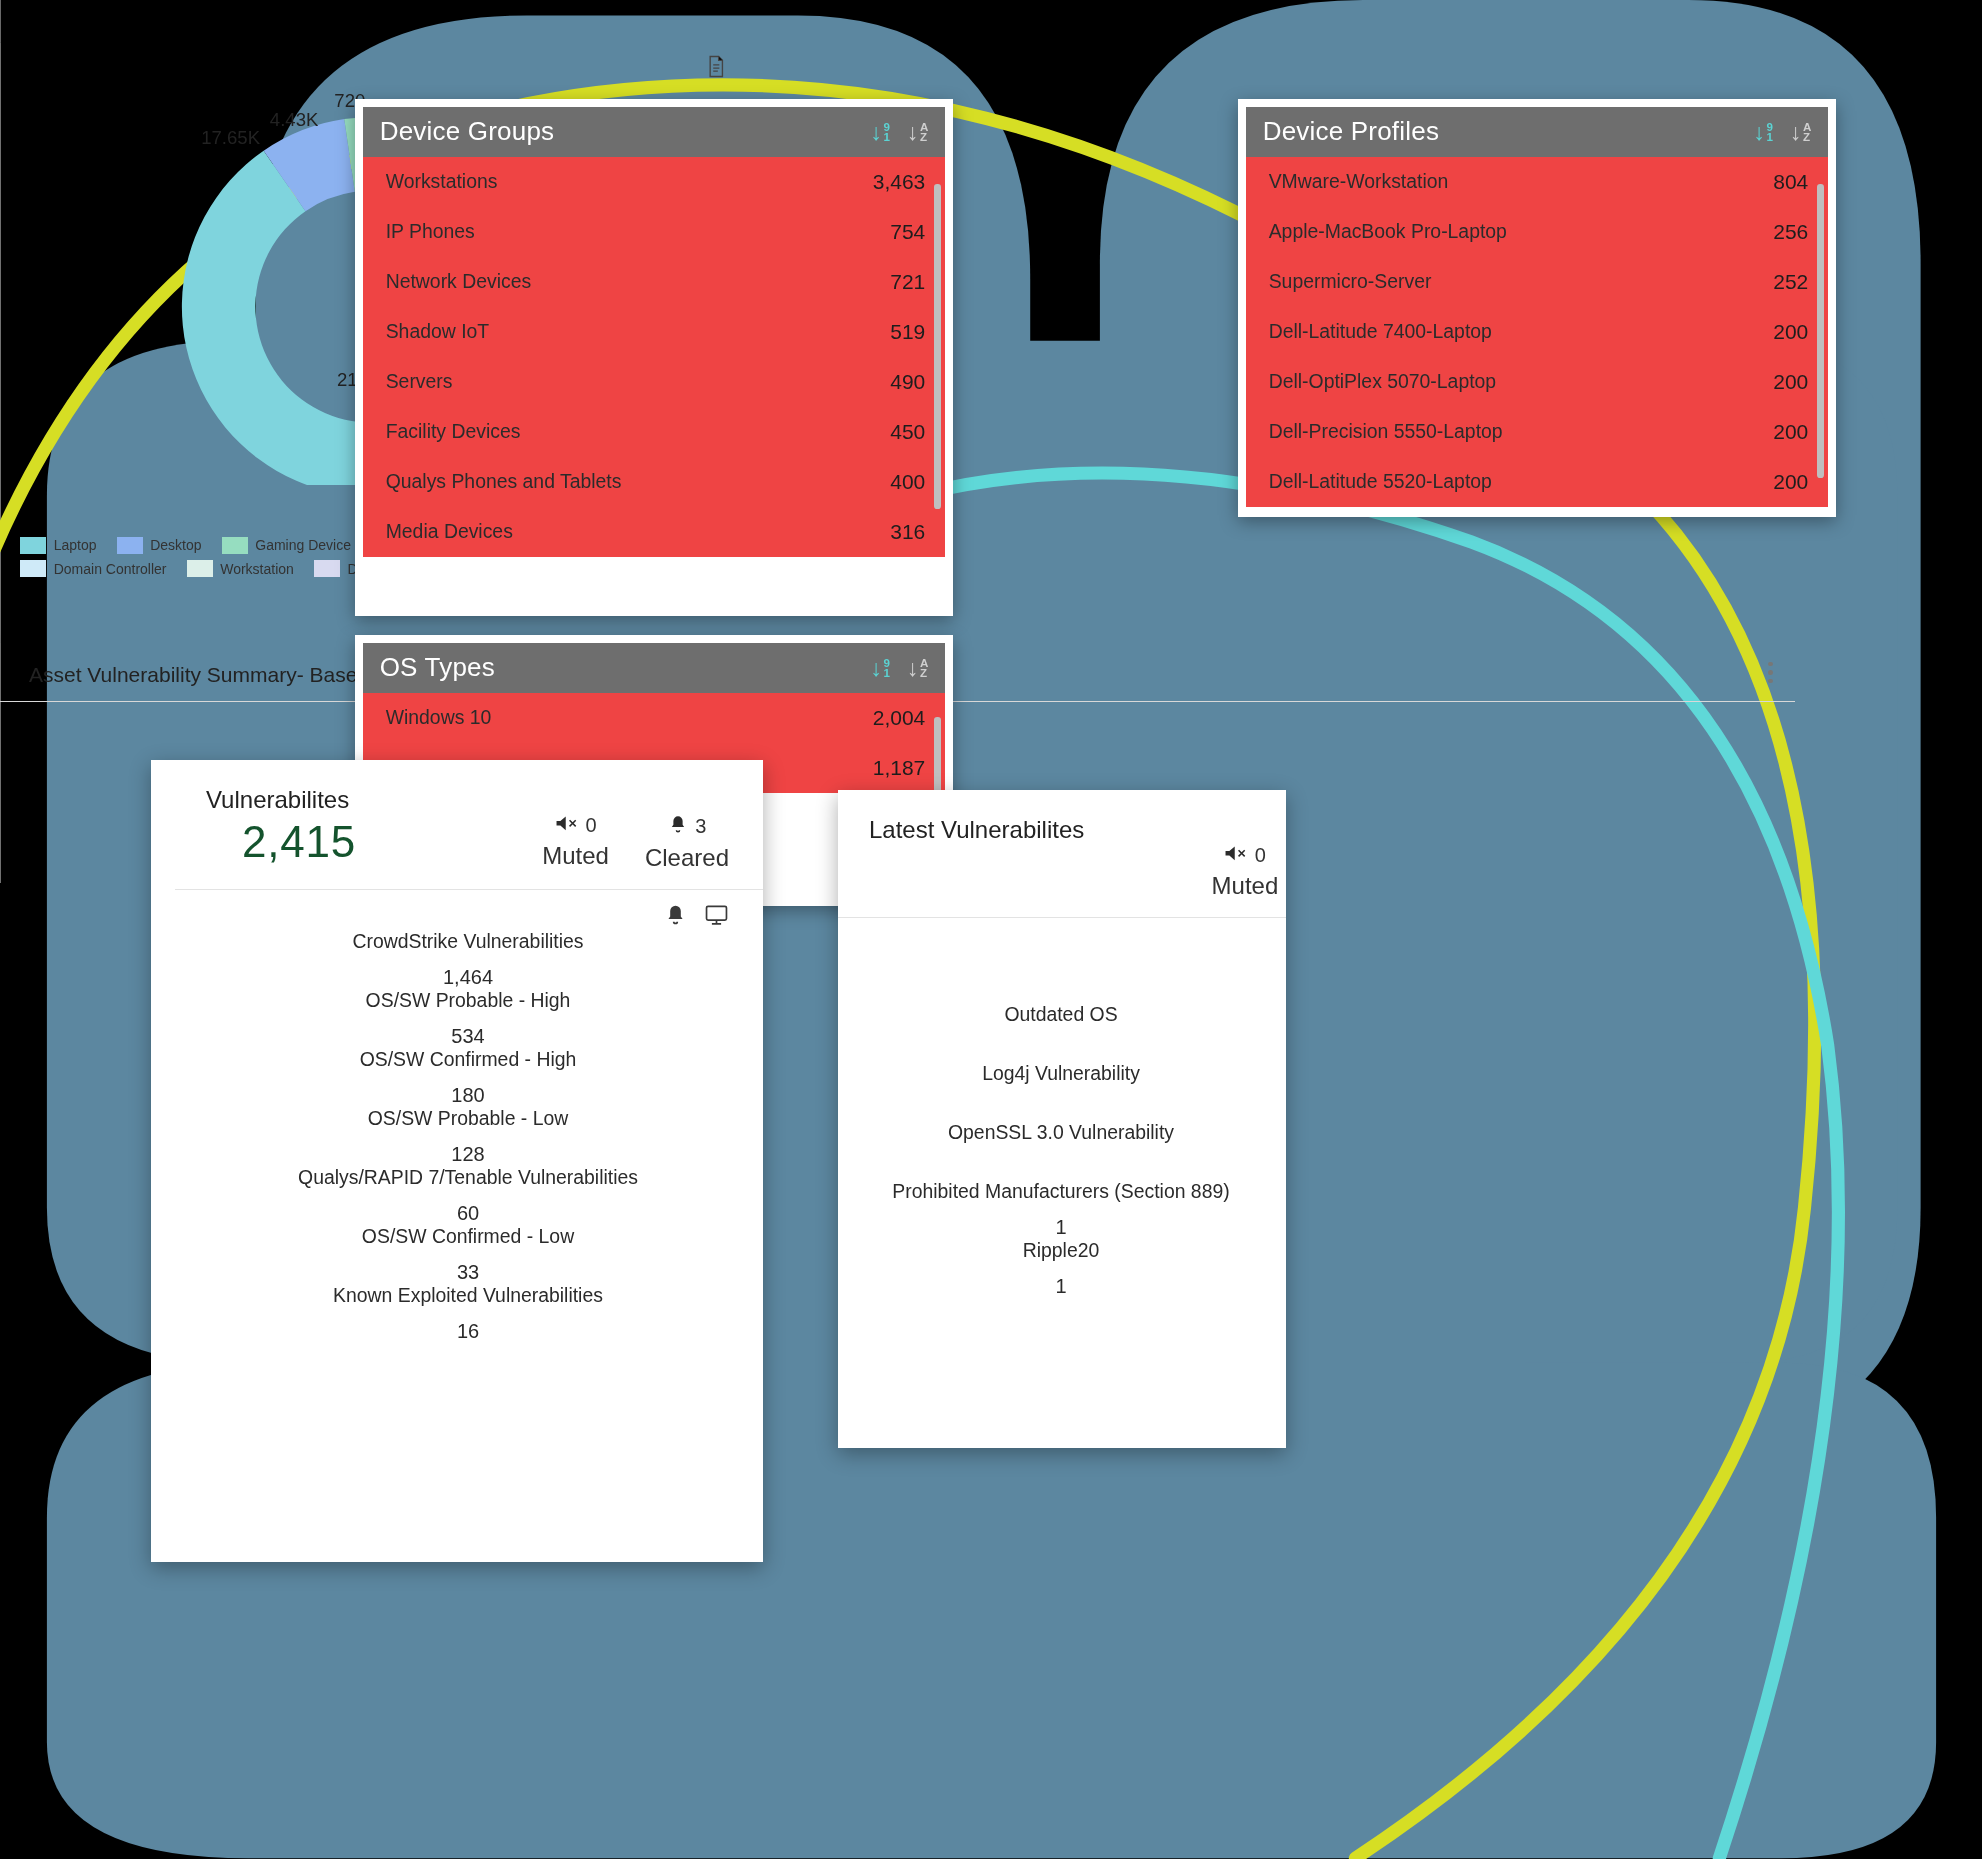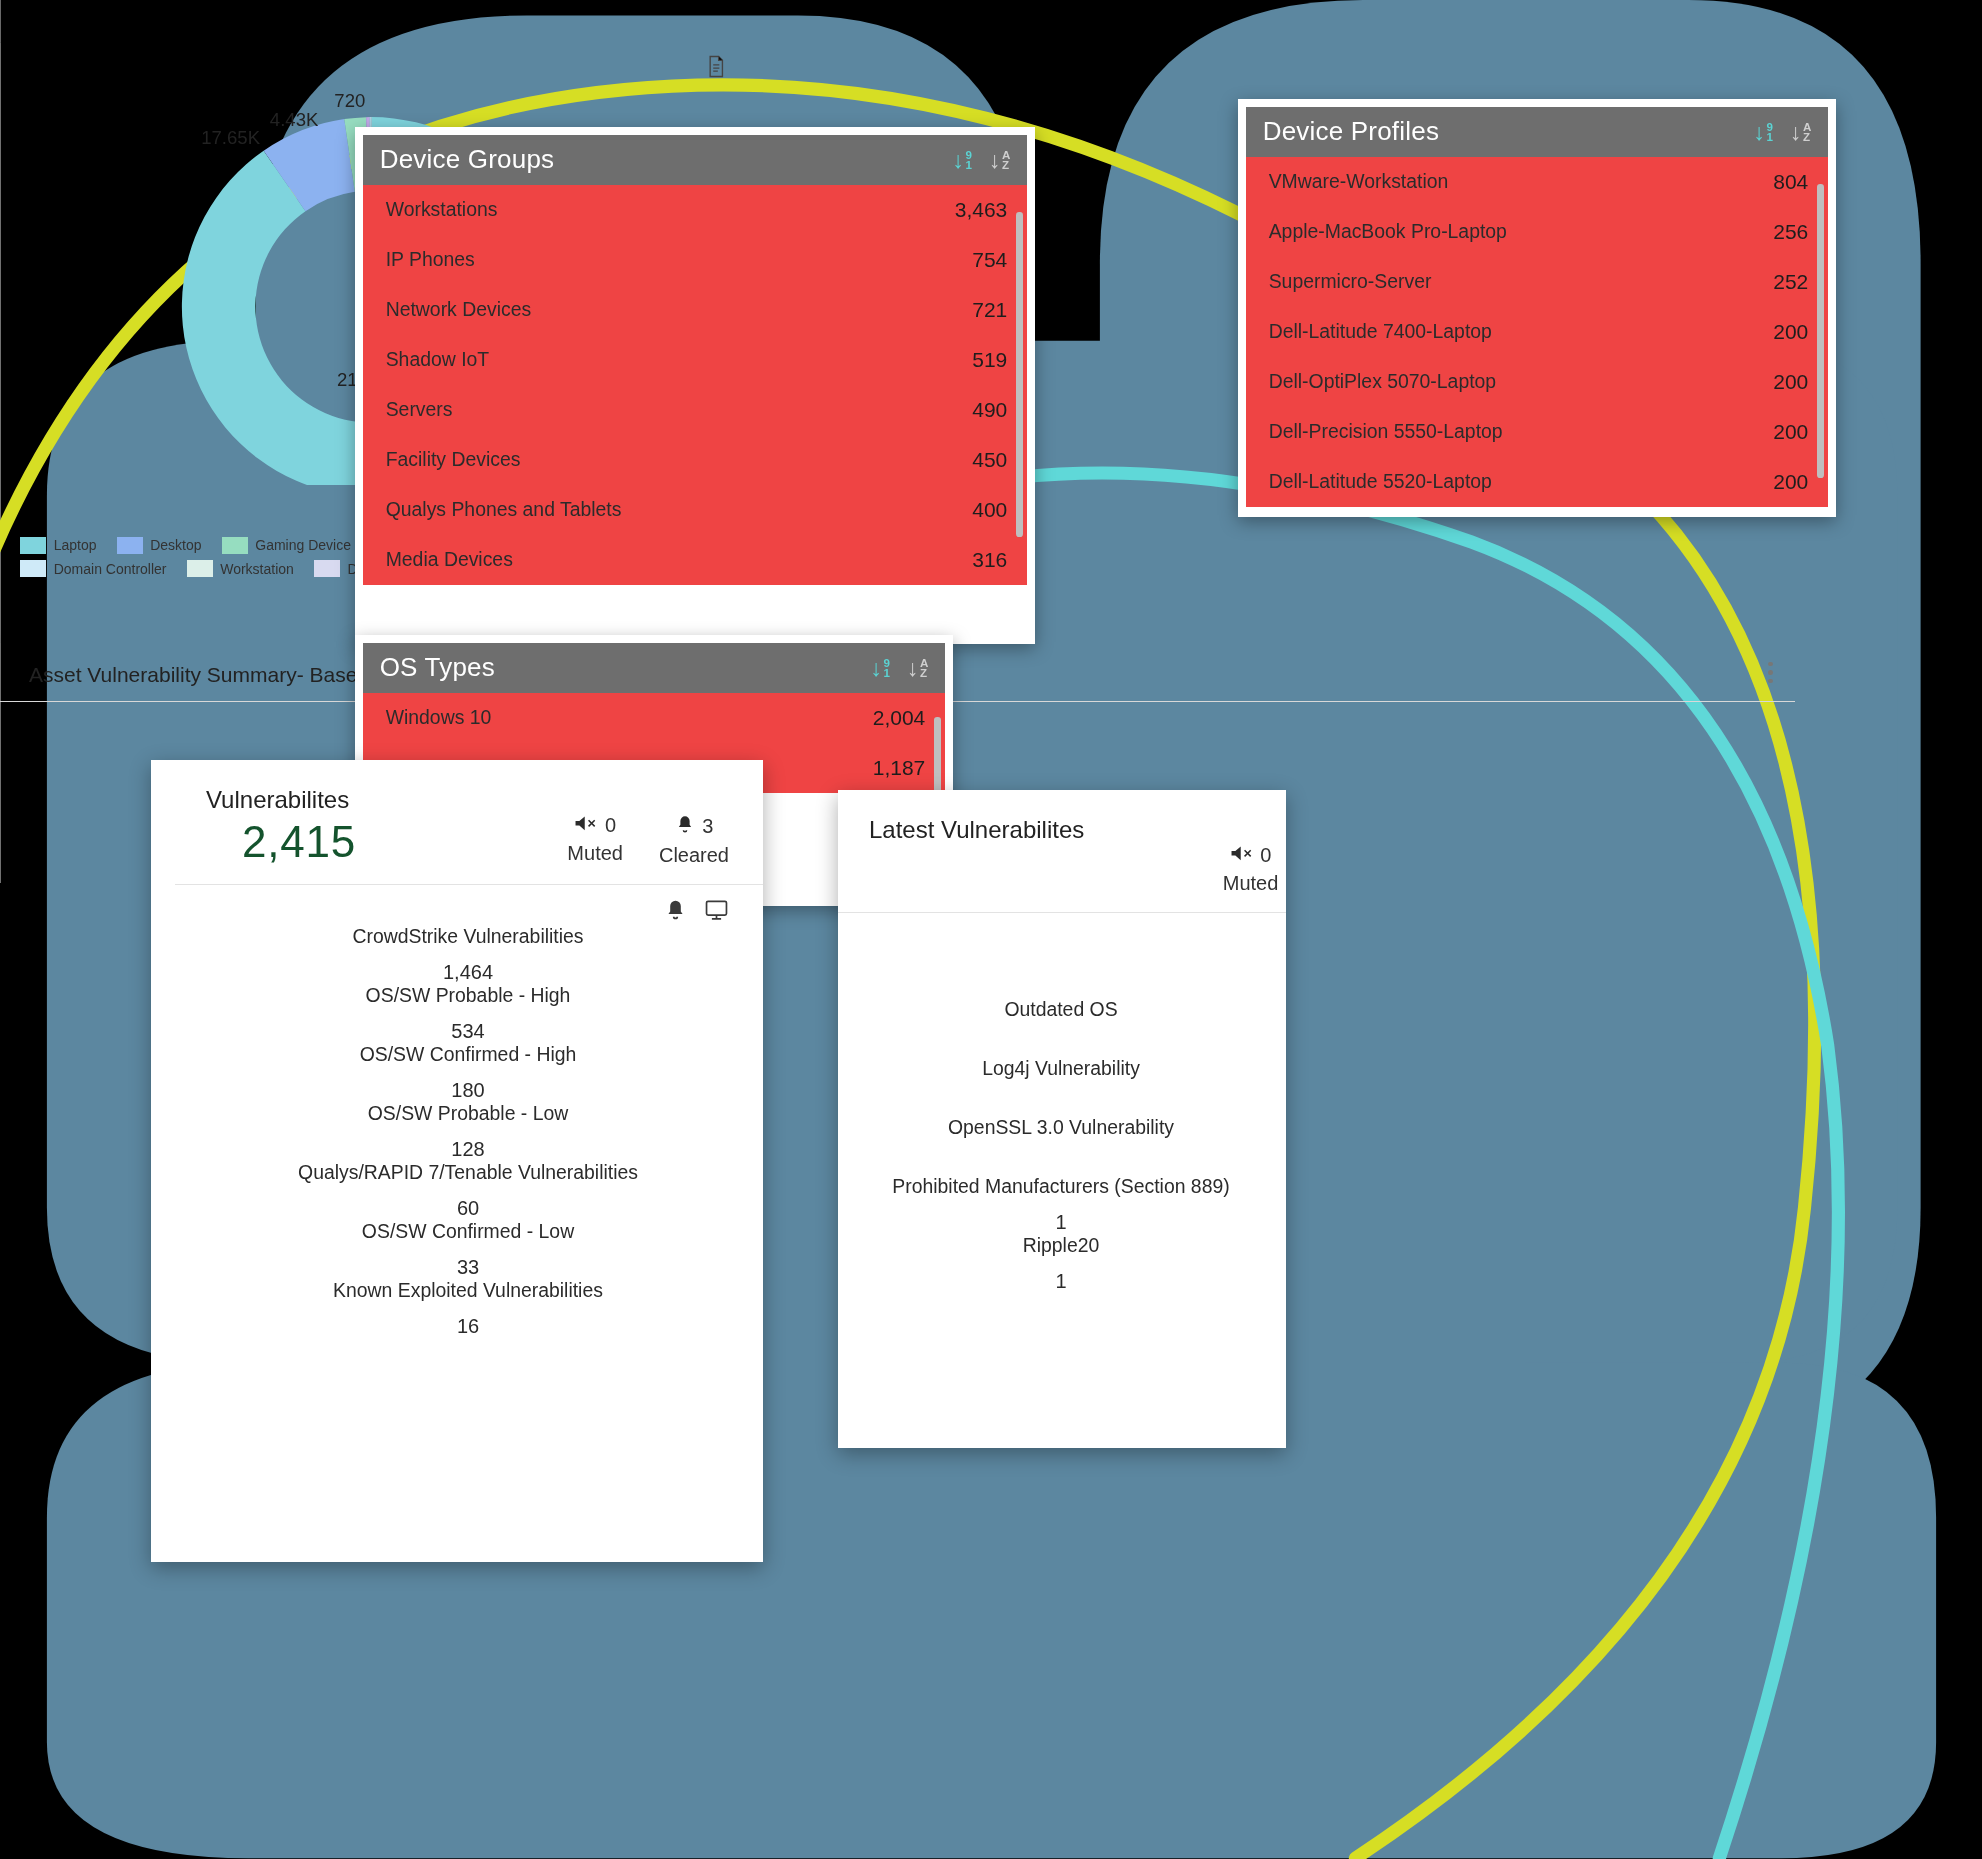--- a/index.html
+++ b/index.html
@@ -43,37 +43,37 @@
     font-size: 19.4px;
     color: #2b2b2b;
   }
   .rowlist .row .val { font-size: 21px; color:#1d1d1d; }
 
   .scrollbar {
     position:absolute; width:6.2px; background:#bfbfbf; border-radius:3.1px;
   }
 
   
-  #deviceGroups { left: 355px; top: 99px; width: 680px; height: 517px; margin-top: 28px; }
+  #deviceGroups { left: 355px; top: 99px; width: 598px; height: 517px; }
 
   
   #osTypes { left: 355px; top: 635px; width: 598px; height: 271px; }
 
   
   #deviceProfiles { left: 1238px; top: 99px; width: 598px; height: 418px; }
 
   
   .whitecard { position:absolute; background:#fff; box-shadow: 0 6.2px 20px rgba(0,0,0,.32); z-index:7; }
   .vtitle { font-size: 24px; color:#222; padding: 26px 0 0 31px; }
   .bignum { font-size: 44px; color:#14532d; font-weight: 400; padding: 3.1px 0 0 31px; letter-spacing:0.8px;margin-left:36px;}
   .v-head { display:flex; justify-content:space-between; align-items:flex-start; border-bottom:1.5px solid #e3e3e3; padding-bottom:17px;}
   .stat-group { display:flex; gap: 36px; padding: 54px 34px 0 0; }
   .stat { text-align:center; }
   .stat .top { display:flex; gap:7.7px; align-items:center; justify-content:center; font-size:20px; color:#333; }
-  .stat .lbl { font-size: 20px; color:#333; margin-top: 4.6px; }
+  .stat .lbl { font-size: 24px; color:#333; margin-top: 4.6px; }
   .toolicons { display:flex; gap: 17px; justify-content:flex-end; padding: 14px 34px 0 0; }
 
   .vrow { display:flex; justify-content:space-between; align-items:center; font-size:19.4px; color:#2b2b2b; padding: 0 36px 0 34px; height: 59px; flex-direction: column;}
   .vrow .val { font-size:20px; }
 
   
   #donutWidget { left: 1154px; top: 511px; width: 743px; height: 643px; background:#fff; box-shadow: 0 7.7px 23px rgba(0,0,0,.32); z-index: 9; }
   .dw-head { background:#ececec; height: 43px; display:flex; align-items:center; justify-content:space-between; padding: 0 17px; border-bottom:0.8px solid #dadada;}
   .dw-title { font-size:18px; color:#333; }
   .dw-icons { display:flex; align-items:center; gap:14px; color:#555; }

